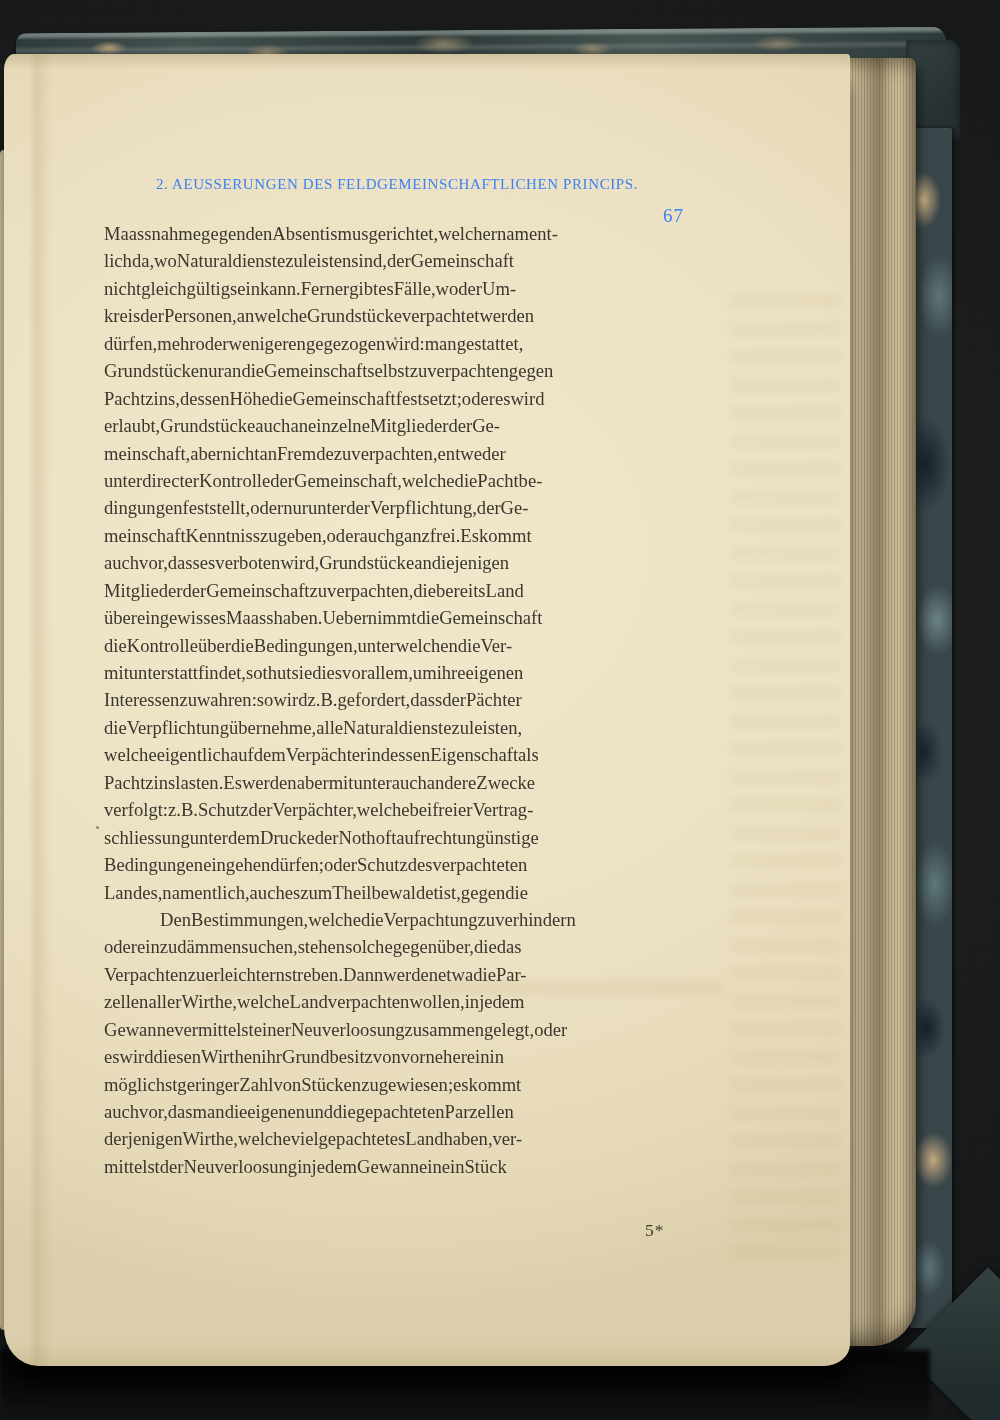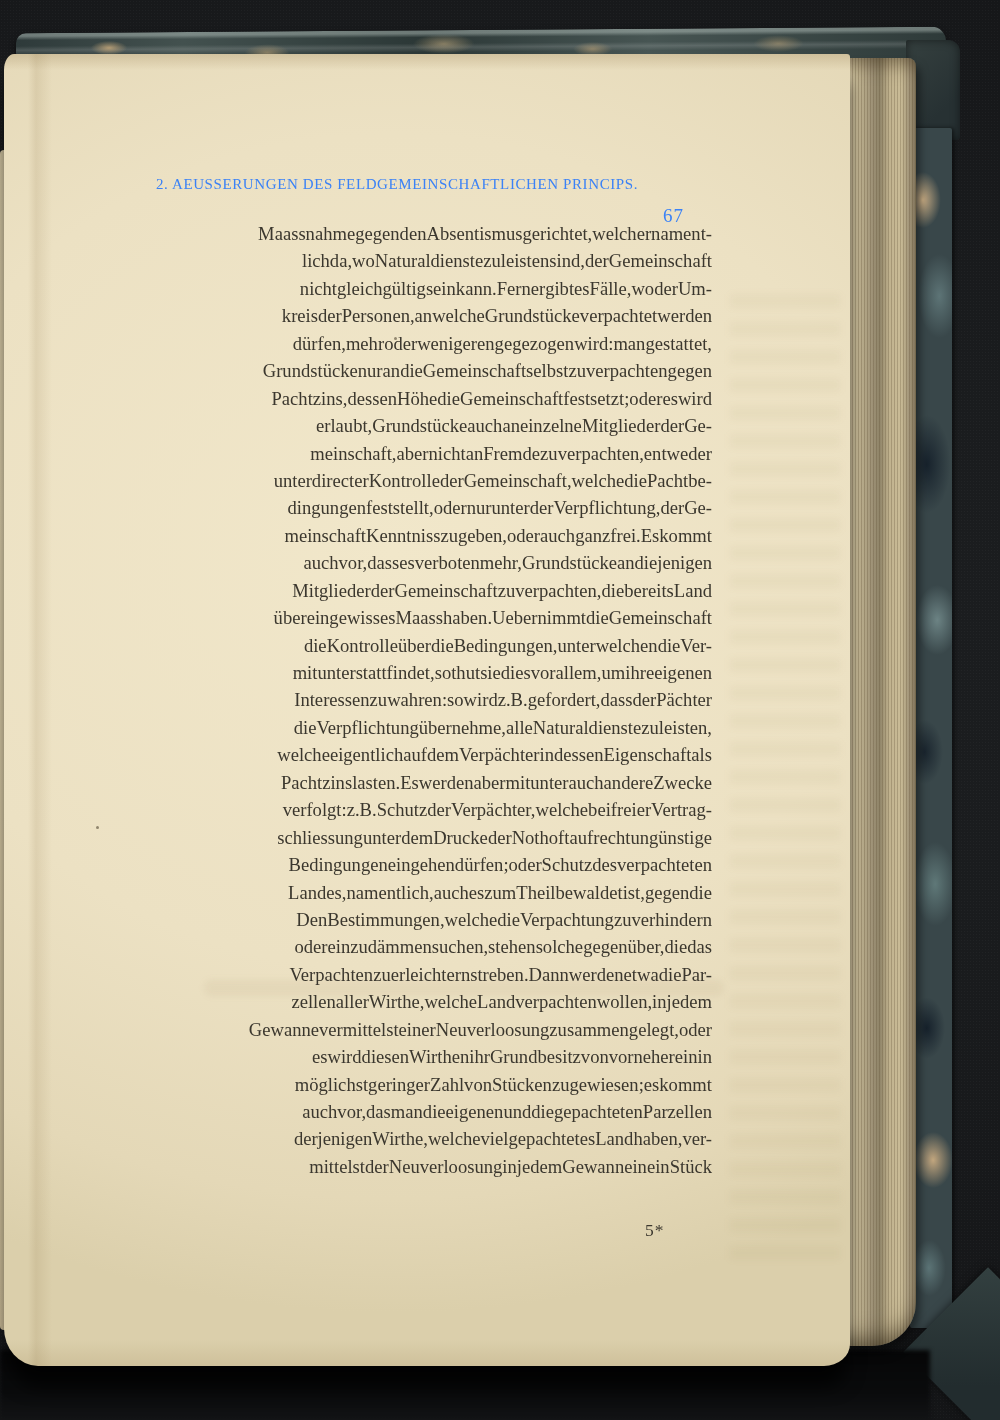--- a/index.html
+++ b/index.html
@@ -117,21 +117,21 @@
     font-size:15px; letter-spacing:0.6px; white-space:nowrap;
   }
   .running-head .folio{
     font-size:19px; letter-spacing:1px;margin-top:29px;
   }
   .text-block{
     position:absolute; left:104px; top:220px; width:608px;
     color:#3b372e; font-size:18.6px;
   }
   .line{ height:27.45px; line-height:27.45px; white-space:nowrap; }
-  .line.j{ display:flex; justify-content:flex-end; white-space:normal; }
+  .line.j{ display:flex; justify-content:flex-start; white-space:normal; }
   .line.i{ padding-left:56px; }
   .line span{ display:inline-block; }
   .sig-mark{
     position:absolute; left:645px; top:1220px;
     color:#3b372e; font-size:17.5px; letter-spacing:1px;
   }
 </style>
 </head>
 <body>
 
@@ -288,21 +288,21 @@
         <span>frei.</span>
         <span>Es</span>
         <span>kommt</span>
       </div>
       <div class="line j">
         <span>auch</span>
         <span>vor,</span>
         <span>dass</span>
         <span>es</span>
         <span>verboten</span>
-        <span>mehr,</span>
+        <span>wird,</span>
         <span>Grundstücke</span>
         <span>an</span>
         <span>diejenigen</span>
       </div>
       <div class="line j">
         <span>Mitglieder</span>
         <span>der</span>
         <span>Gemeinschaft</span>
         <span>zu</span>
         <span>verpachten,</span>

